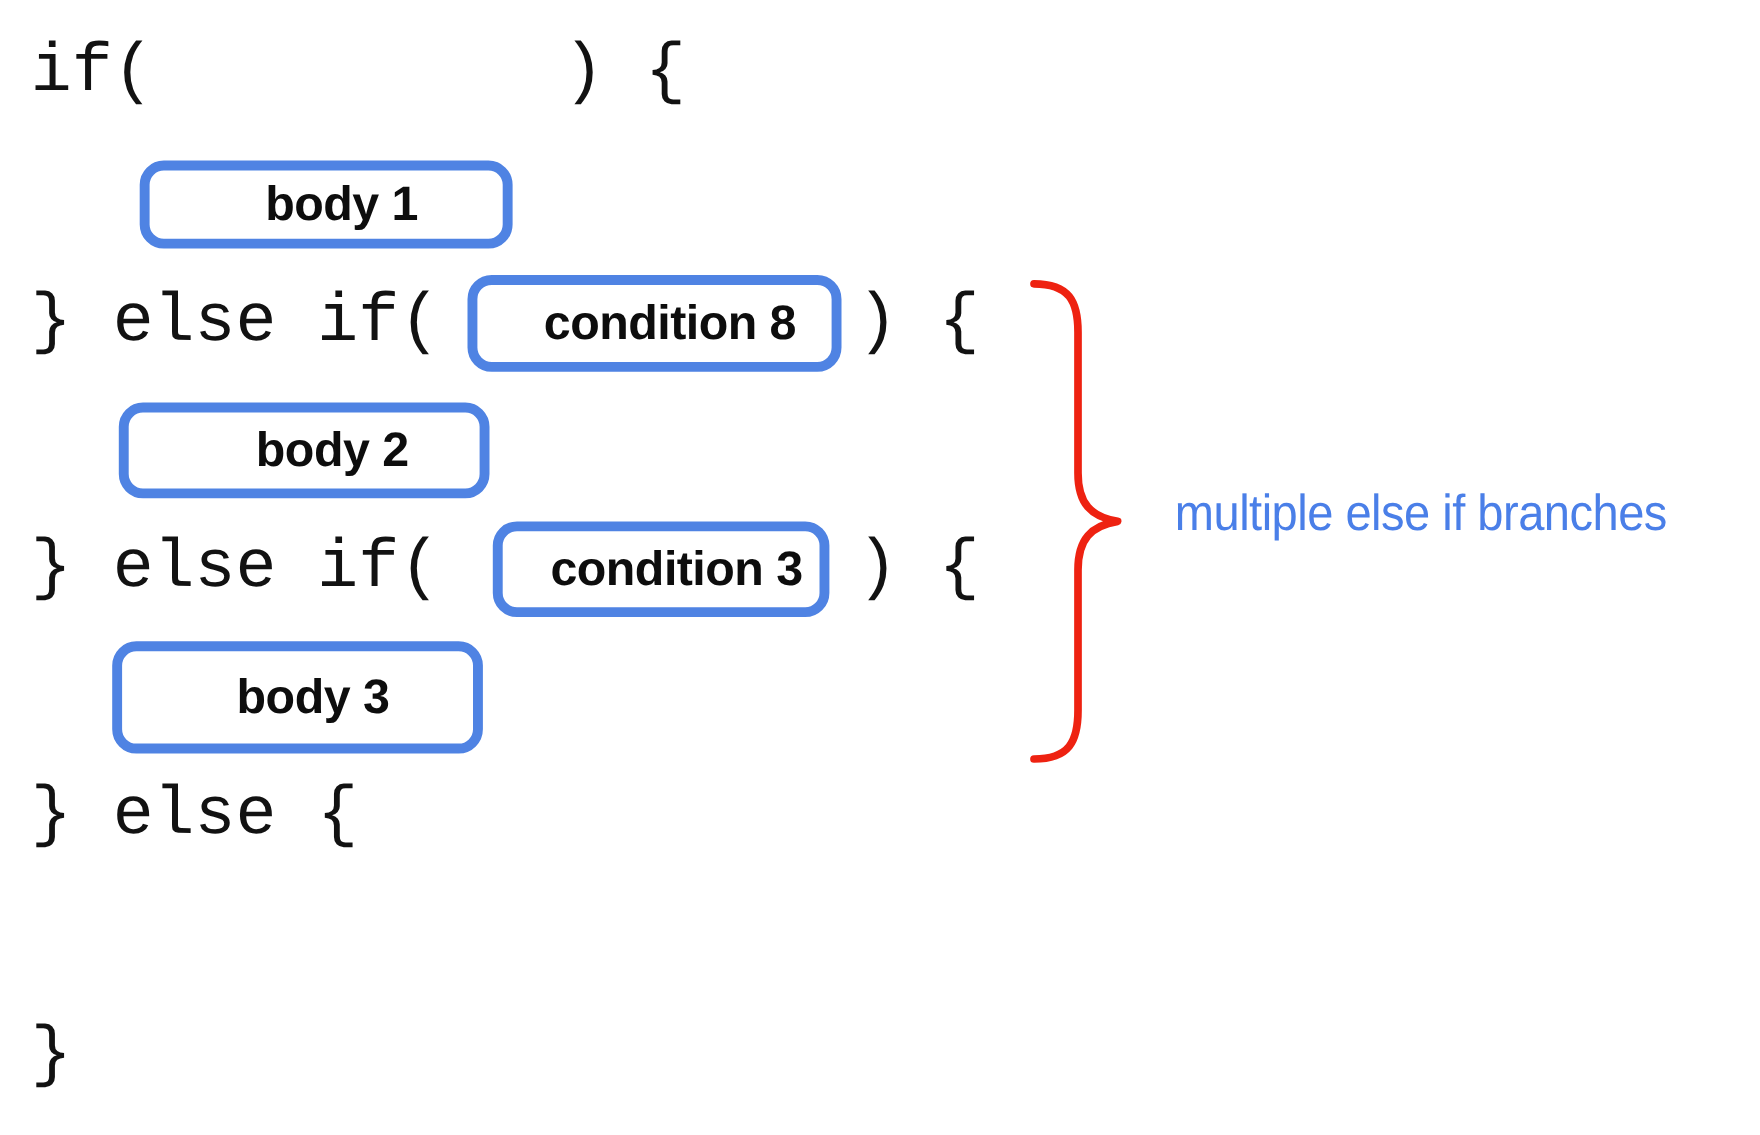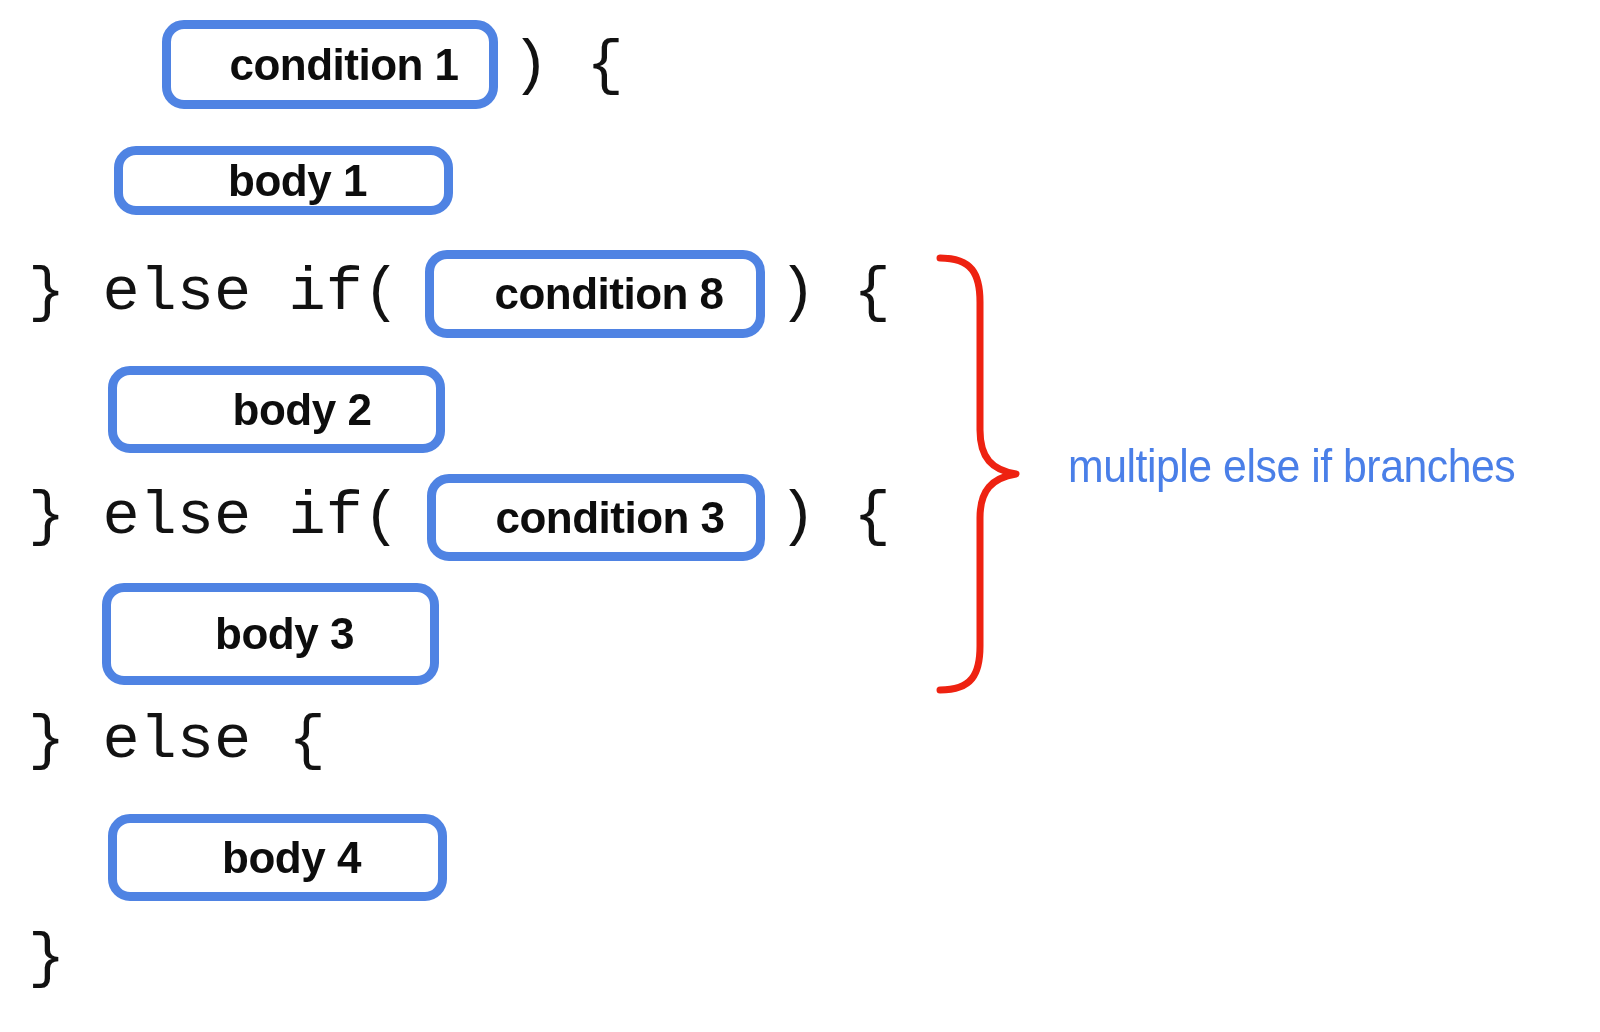--- a/index.html
+++ b/index.html
@@ -46,24 +46,24 @@
     color: #0d0d0d;
     line-height: 1;
     white-space: nowrap;
     letter-spacing: -0.5px;
     position: relative;
     left: 14px;
   }
 
   
   #chip-condition-1 { left: 162px; top: 20px;  width: 336px; height: 89px; }
-  #chip-body-1      { left: 114px; top: 146px; width: 339px; height: 69px; }
+  #chip-body-1      { left: 127px; top: 146px; width: 339px; height: 80px; }
   #chip-condition-2 { left: 425px; top: 250px; width: 340px; height: 88px; }
   #chip-body-2      { left: 108px; top: 366px; width: 337px; height: 87px; padding-left: 23px; }
-  #chip-condition-3 { left: 427px; top: 474px; width: 338px; height: 87px; }
+  #chip-condition-3 { left: 448px; top: 474px; width: 306px; height: 87px; }
   #chip-body-3      { left: 102px; top: 583px; width: 337px; height: 102px; }
   #chip-body-4      { left: 108px; top: 814px; width: 339px; height: 87px; }
 
   
   #code-if-open       { left: 28px;  top: 35px; }
   #code-if-close      { left: 512px; top: 35px; }
   #code-elseif2-open  { left: 28px;  top: 262px; }
   #code-elseif2-close { left: 779px; top: 262px; }
   #code-elseif3-open  { left: 28px;  top: 486px; }
   #code-elseif3-close { left: 779px; top: 486px; }
@@ -91,24 +91,22 @@
     letter-spacing: -0.5px;
     transform: scaleX(0.93);
     transform-origin: left top;
   }
 </style>
 </head>
 <body>
 
 <div id="canvas">
 
+  <div class="code" id="code-if-open">if(</div>
 
-  <div class="chip" id="chip-condition-1">
-    <span class="chip-label">condition 1</span>
-  </div>
 
   <div class="code" id="code-if-close">) {</div>
 
   <div class="chip" id="chip-body-1">
     <span class="chip-label">body 1</span>
   </div>
 
   <div class="code" id="code-elseif2-open">} else if(</div>
 
   <div class="chip" id="chip-condition-2">
@@ -128,23 +126,20 @@
   </div>
 
   <div class="code" id="code-elseif3-close">) {</div>
 
   <div class="chip" id="chip-body-3">
     <span class="chip-label">body 3</span>
   </div>
 
   <div class="code" id="code-else">} else {</div>
 
-  <div class="chip" id="chip-body-4">
-    <span class="chip-label">body 4</span>
-  </div>
 
   <div class="code" id="code-end">}</div>
 
   <svg id="brace-svg" viewBox="0 0 150 470">
     <path d="M 20 18
              C 52 18, 60 34, 60 62
              L 60 190
              C 60 218, 72 230, 96 234
              C 72 238, 60 250, 60 278
              L 60 406

